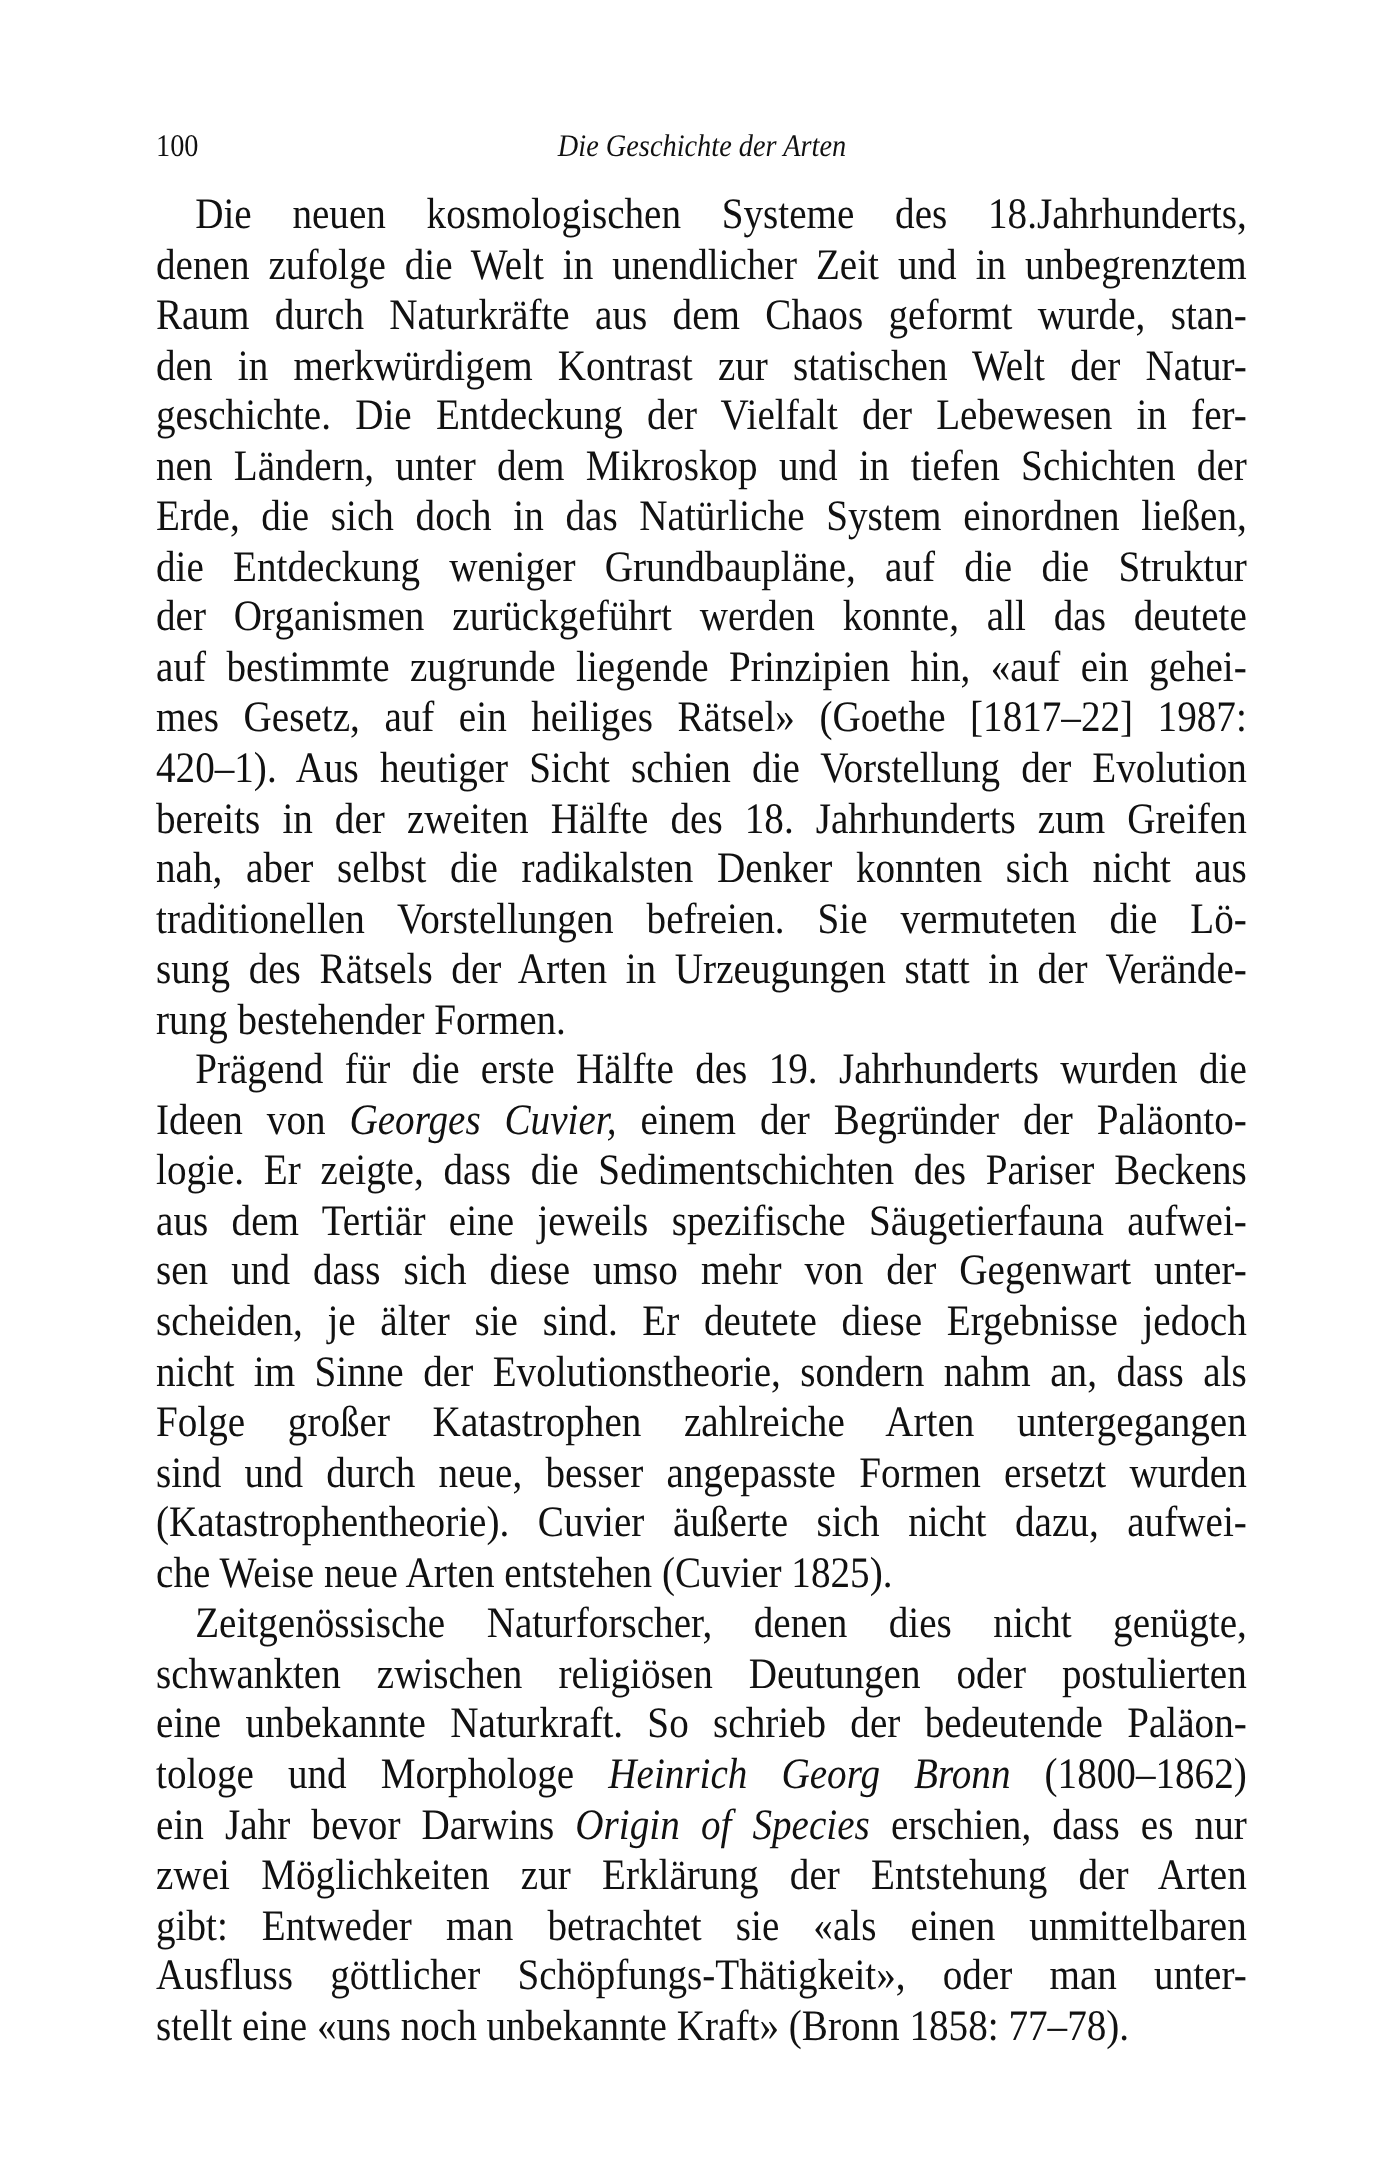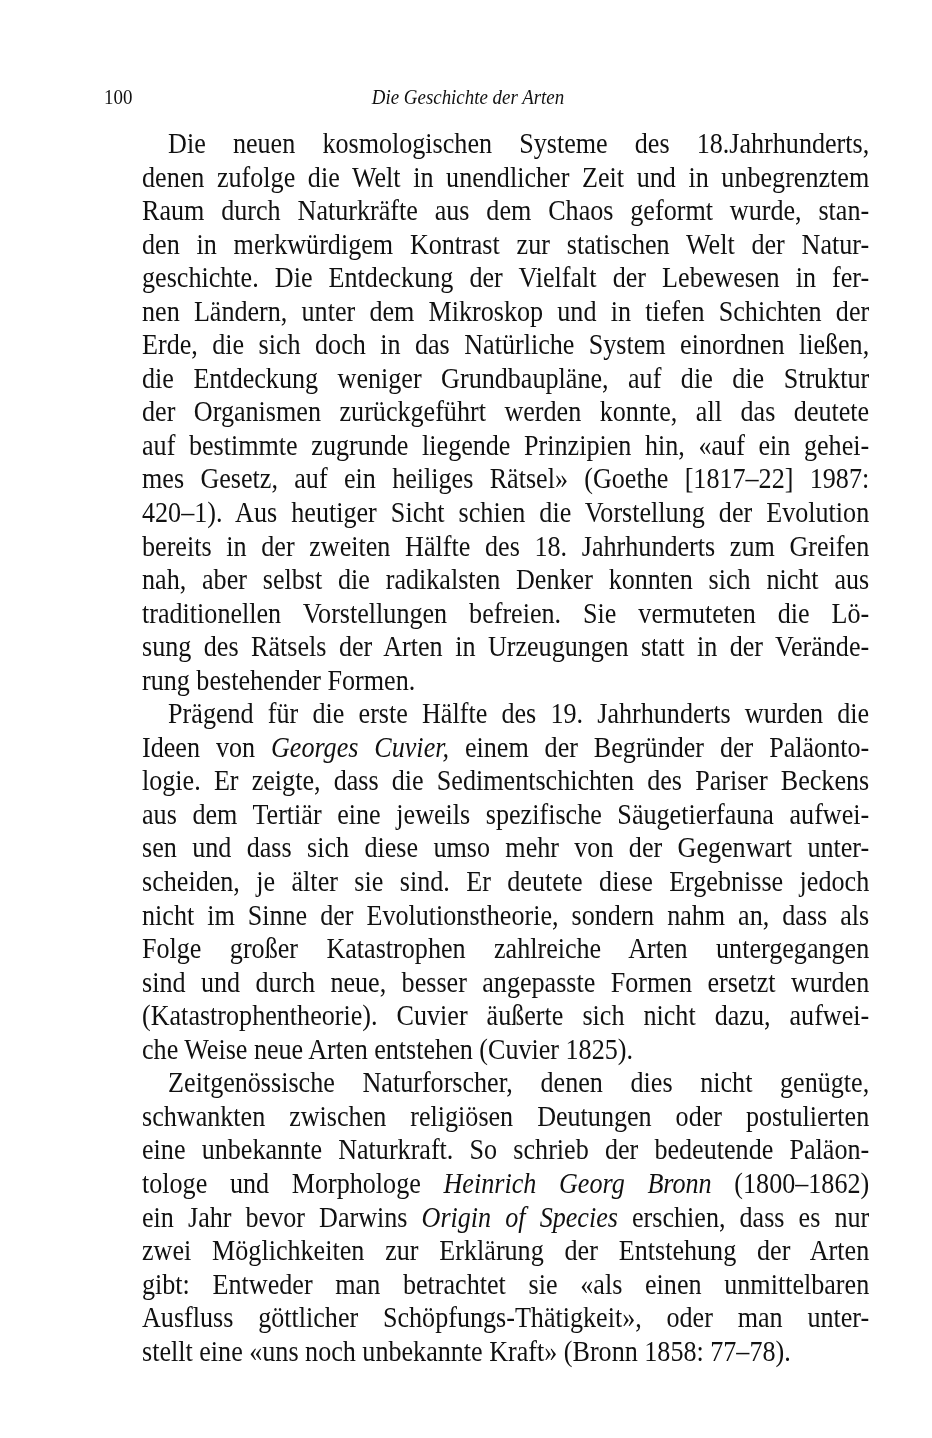--- a/index.html
+++ b/index.html
@@ -40,21 +40,20 @@
     left: 0; right: 0; top: 0;
     text-align: center;
     font-style: italic;
     transform: scaleX(0.9);
   }
   .body-text {
     position: absolute;
     left: 104px;
     top: 127px;
     width: 728px;
-    margin-left: 38px;
   }
   .line {
     display: block;
     height: 33.55px;
     line-height: 33.55px;
     font-size: 29px;
     white-space: nowrap;
     text-align: justify;
     text-align-last: justify;
     width: 808px;               

